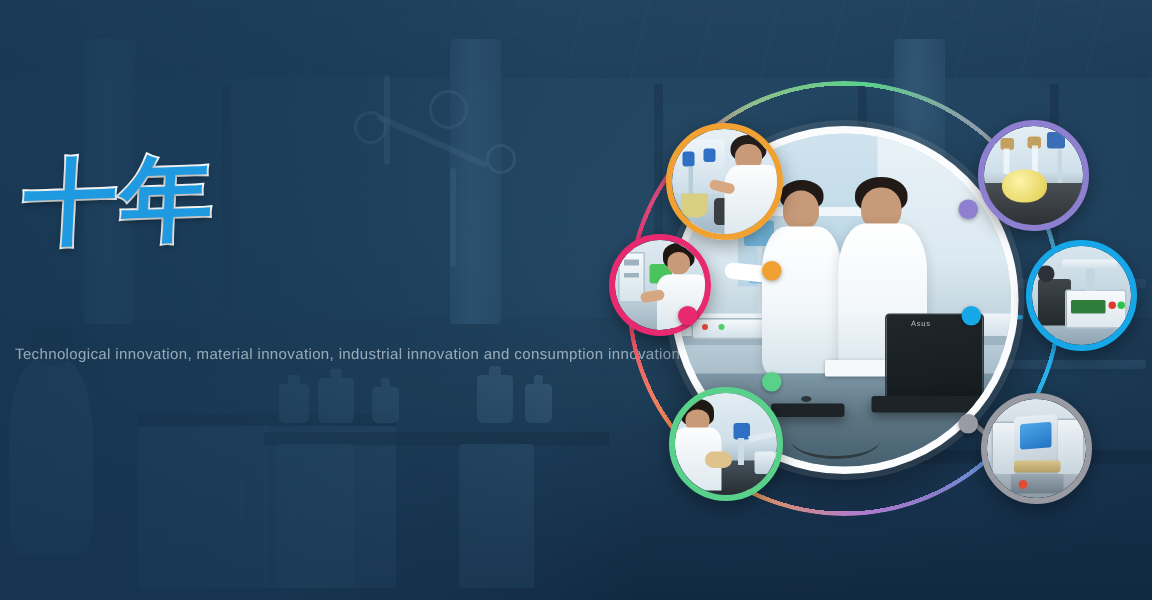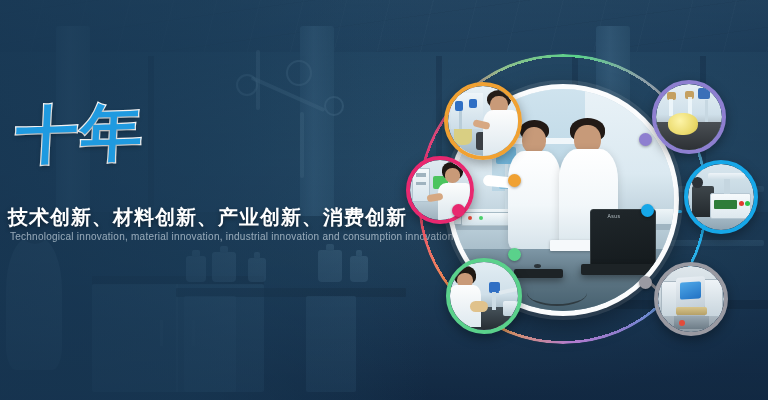--- a/index.html
+++ b/index.html
@@ -306,21 +306,20 @@
   </div>
 
   <div class="text-block">
 
     <div class="line-main">
       <span class="shinian">十年</span>
 
 
     </div>
 
-    <div class="tagline">技术创新、材料创新、产业创新、消费创新</div>
 
     <div class="tagline-en">Technological innovation, material innovation, industrial innovation and consumption innovation</div>
   </div>
 
   <div class="cluster">
 
     <div class="orbit"></div>
 
     <div class="spoke" style="left:74px;  top:98px;  width:44px; background:#f0a132; transform:rotate(44deg);"></div>
     <div class="spoke" style="left:247px; top:108px; width:46px; background:#8e7fd0; transform:rotate(-40deg);"></div>

